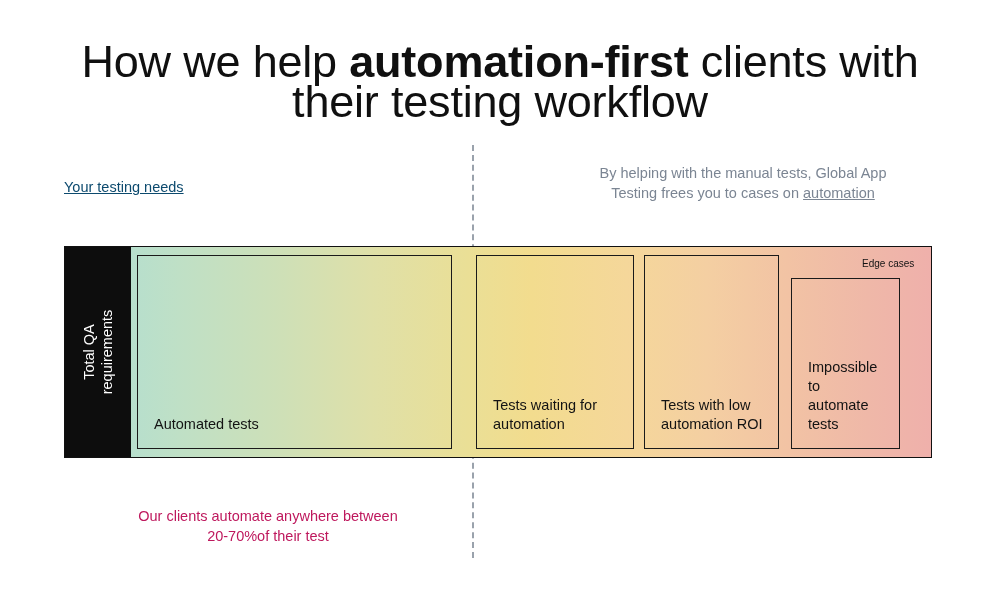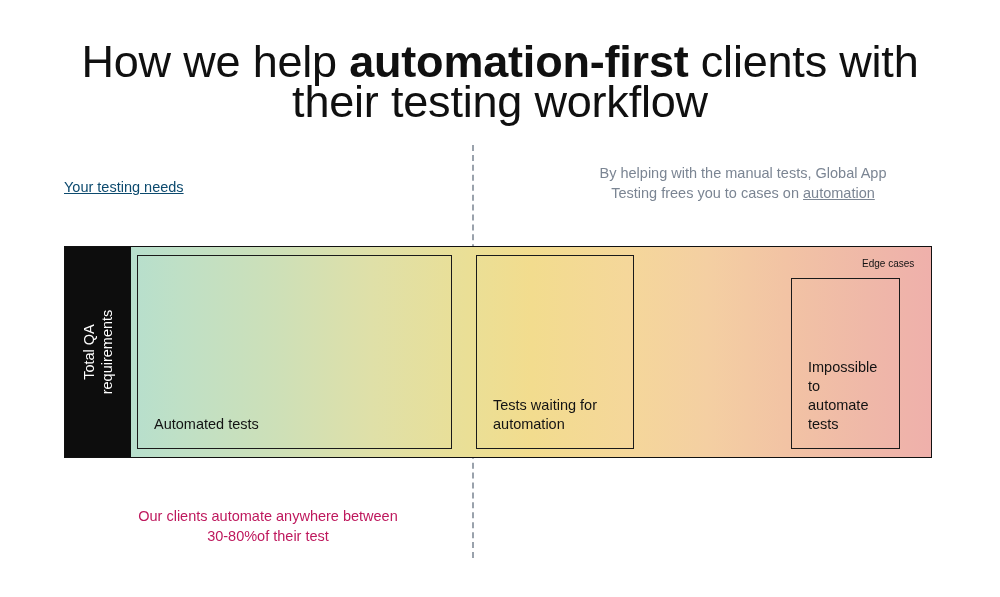--- a/index.html
+++ b/index.html
@@ -173,26 +173,29 @@
   <div class="bar-grad">
 
     <div class="seg" style="left:6px; width:315px;">
       <div class="seg-label">Automated tests</div>
     </div>
 
     <div class="seg" style="left:345px; width:158px;">
       <div class="seg-label">Tests waiting for<br>automation</div>
     </div>
 
+    <div class="seg" style="left:513px; width:135px;">
+      <div class="seg-label">Tests with low<br>automation ROI</div>
+    </div>
 
     <div class="edge-label">Edge cases</div>
 
     <div class="seg" style="left:660px; width:109px; top:31px;">
       <div class="seg-label">Impossible to<br>automate tests</div>
     </div>
 
   </div>
 </div>
 
 <div class="bottom-note">
   <span>Our clients automate anywhere between</span><br>
-  <span>30-80%of their test</span>
+  <span>20-70%of their test</span>
 </div>
 
 </body></html>

